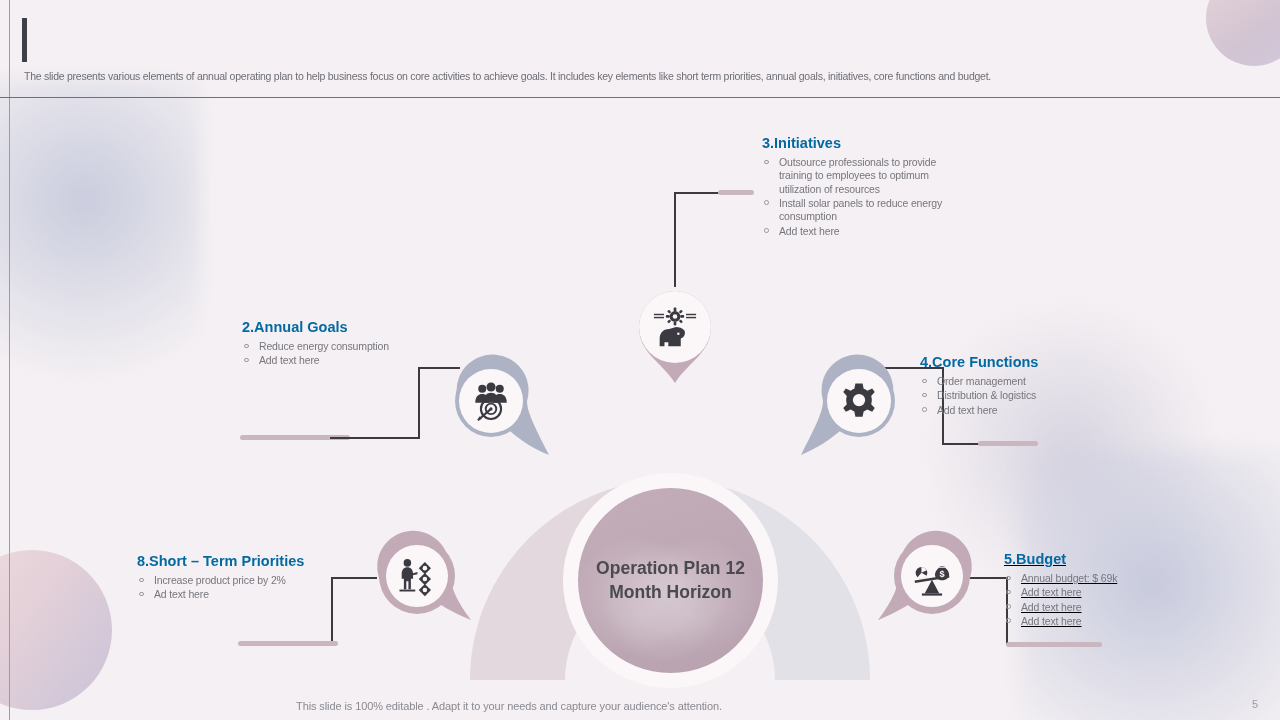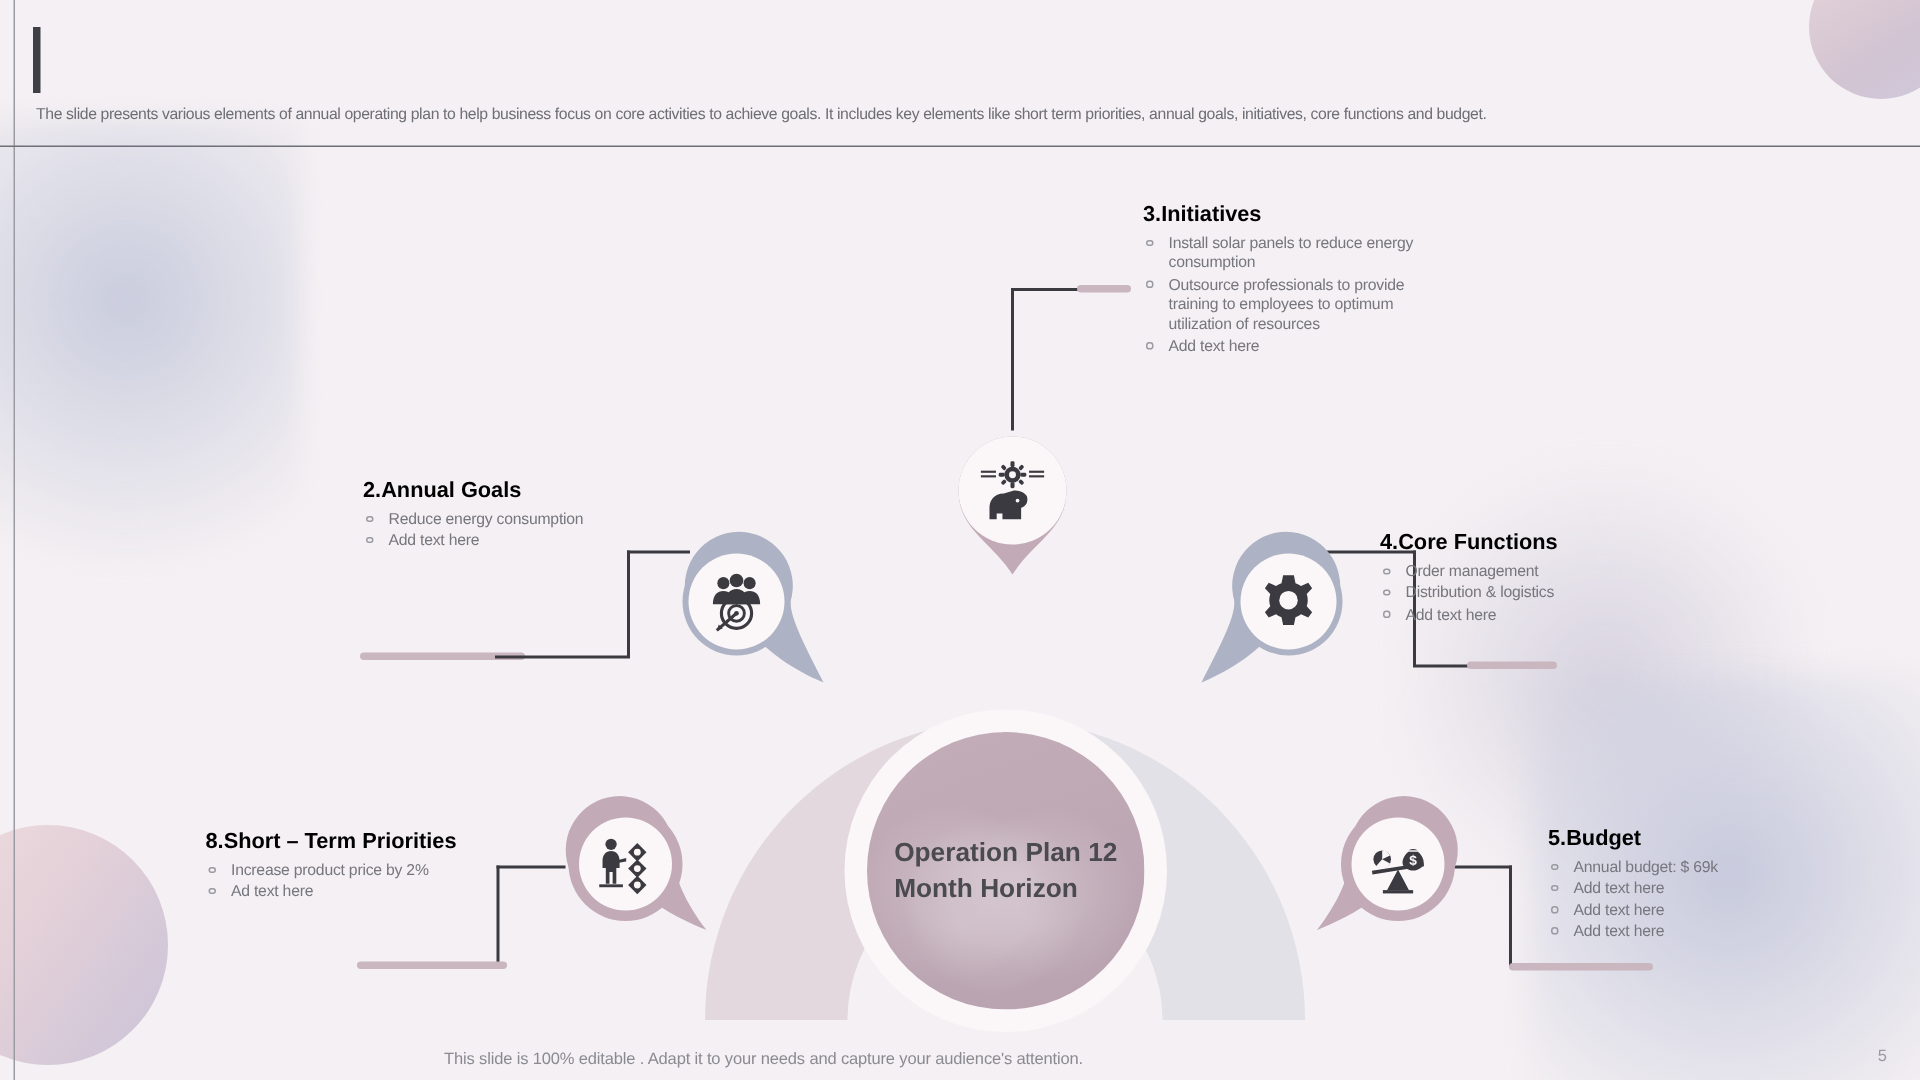--- a/index.html
+++ b/index.html
@@ -69,21 +69,21 @@
     position:absolute; left:578px; top:488px; width:185px; height:185px;
     border-radius:50%;
     background:
       radial-gradient(circle at 46% 62%, rgba(255,255,255,0.18) 0 18%, rgba(255,255,255,0) 40%),
       radial-gradient(circle at 30% 58%, rgba(255,255,255,0.14) 0 14%, rgba(255,255,255,0) 36%),
       radial-gradient(circle at 66% 58%, rgba(255,255,255,0.14) 0 14%, rgba(255,255,255,0) 36%),
       linear-gradient(160deg,#c3adb7 0%, #bda7b4 55%, #b8a2b0 100%);
     display:flex; align-items:center; justify-content:center;
   }
   .core-label {
-    font-size:17.5px; font-weight:bold; color:#4a4a50; text-align:left; line-height:1.35;
+    font-size:17.5px; font-weight:bold; color:#4a4a50; text-align:center; line-height:1.35;
     white-space:pre-line;
   }
 
   
   .pin { position:absolute; width:108px; height:108px; }
   .pin .pin-svg { position:absolute; left:0; top:0; }
   .pin .pin-face {
     position:absolute; border-radius:50%; background:#fbf7f9;
     display:flex; align-items:center; justify-content:center;
   }
@@ -91,37 +91,37 @@
 
   #pin-initiatives { left:621px; top:275px; }
   #pin-goals      { left:441px; top:347px; }
   #pin-core       { left:797px; top:347px; }
   #pin-priorities { left:365px; top:524px; }
   #pin-budget     { left:874px; top:524px; }
 
   
   .block { position:absolute; }
   .block h3 {
-    font-size:14.5px; font-weight:bold; color:#000000; margin-bottom:5px; white-space:nowrap;
+    font-size:14.5px; font-weight:bold; color:#0369a1; margin-bottom:5px; white-space:nowrap;
   }
   .block ul { list-style:none; }
   .block li {
     position:relative; font-size:10.5px; color:#76767e; line-height:1.27;
     padding-left:17px; margin-bottom:1px; letter-spacing:-0.15px;
   }
   .block li .marker {
     position:absolute; left:2px; top:3.5px;
     width:4.5px; height:4.5px; border:1px solid #9a9aa2; border-radius:50%;
   }
 
   #blk-initiatives { left:762px; top:135px; width:210px; }
   #blk-goals       { left:242px; top:319px; width:180px; }
   #blk-core        { left:920px; top:354px; width:190px; }
   #blk-priorities  { left:137px; top:553px; width:215px; }
-  #blk-budget      { left:1032px; top:551px; width:200px; }
+  #blk-budget      { left:1004px; top:551px; width:200px;text-decoration:underline; }
 
   
   .conn { position:absolute; }
   .conn-line { position:absolute; background:#3a3a40; }
   .conn-cap  { position:absolute; height:5px; border-radius:2.5px; background:#c9b6bf; }
 
   
   .footer-note {
     position:absolute; left:0; top:700px; width:1018px; text-align:center;
     font-size:11px; color:#8a8a92; letter-spacing:-0.1px;
@@ -321,22 +321,22 @@
           <text x="35" y="25" font-size="10" font-weight="bold" fill="#fbf7f9" text-anchor="middle" font-family="Liberation Sans, sans-serif">$</text>
         </g>
       </svg>
     </div>
   </div>
 </div>
 
 <div class="block" id="blk-initiatives">
   <h3>3.Initiatives</h3>
   <ul>
+    <li><span class="marker"></span><span>Outsource professionals to provide training to employees to optimum utilization of resources</span></li>
     <li><span class="marker"></span><span>Install solar panels to reduce energy consumption</span></li>
-    <li><span class="marker"></span><span>Outsource professionals to provide training to employees to optimum utilization of resources</span></li>
     <li><span class="marker"></span><span>Add text here</span></li>
   </ul>
 </div>
 
 <div class="block" id="blk-goals">
   <h3>2.Annual Goals</h3>
   <ul>
     <li><span class="marker"></span><span>Reduce energy consumption</span></li>
     <li><span class="marker"></span><span>Add text here</span></li>
   </ul>

